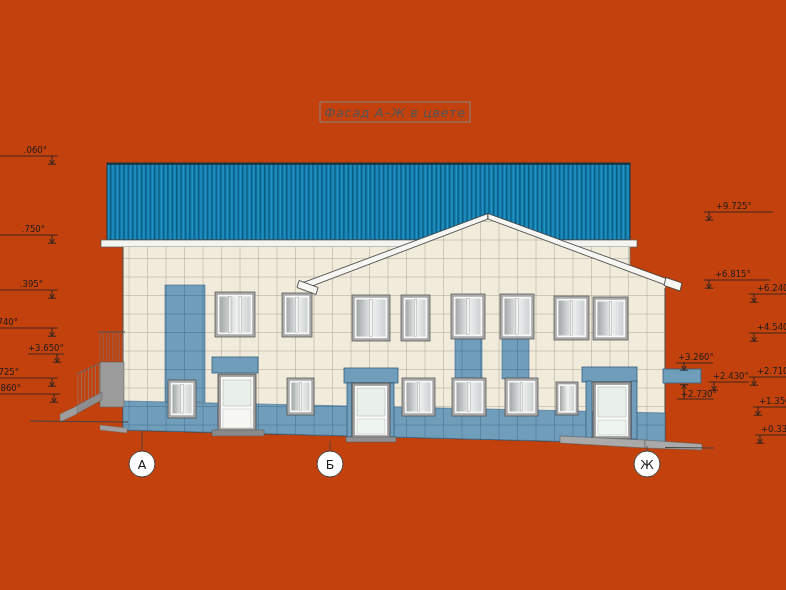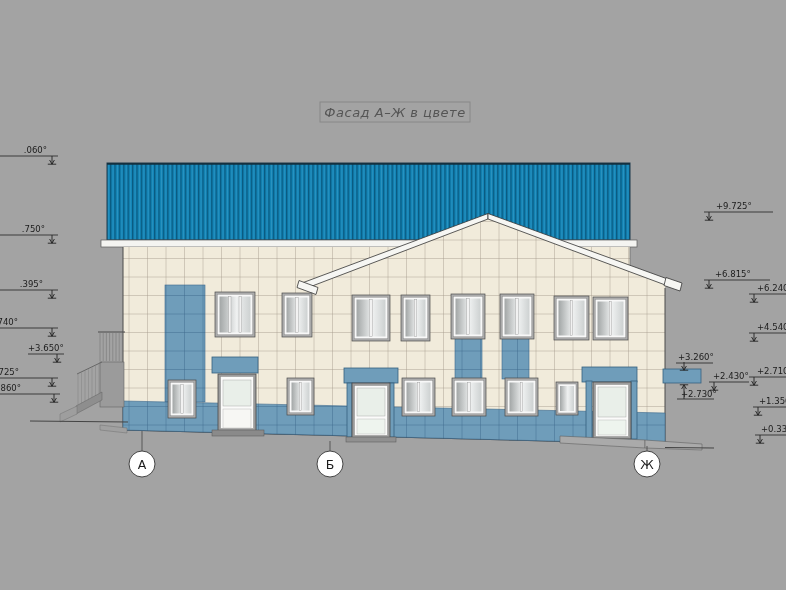--- a/index.html
+++ b/index.html
@@ -1,16 +1,16 @@
 <!DOCTYPE html>
 <html><head>
 <meta charset="utf-8">
 <style>
   html,body{margin:0;padding:0;background:#ffffff;}
-  .canvas{position:relative;width:786px;height:590px;background:#a3a3a3;overflow:hidden;
+  .canvas{position:relative;width:786px;height:590px;background:#c2410c;overflow:hidden;
           font-family:"DejaVu Sans",sans-serif;}
   svg{display:block;}
   text{font-family:"DejaVu Sans",sans-serif;fill:#1c1c1c;}
   .dim{font-size:8.5px;}
   .axis{font-size:12.5px;}
   .title-t{font-size:13px;fill:#555;font-style:italic;letter-spacing:.5px;}
 </style>
 </head>
 <body>
 

